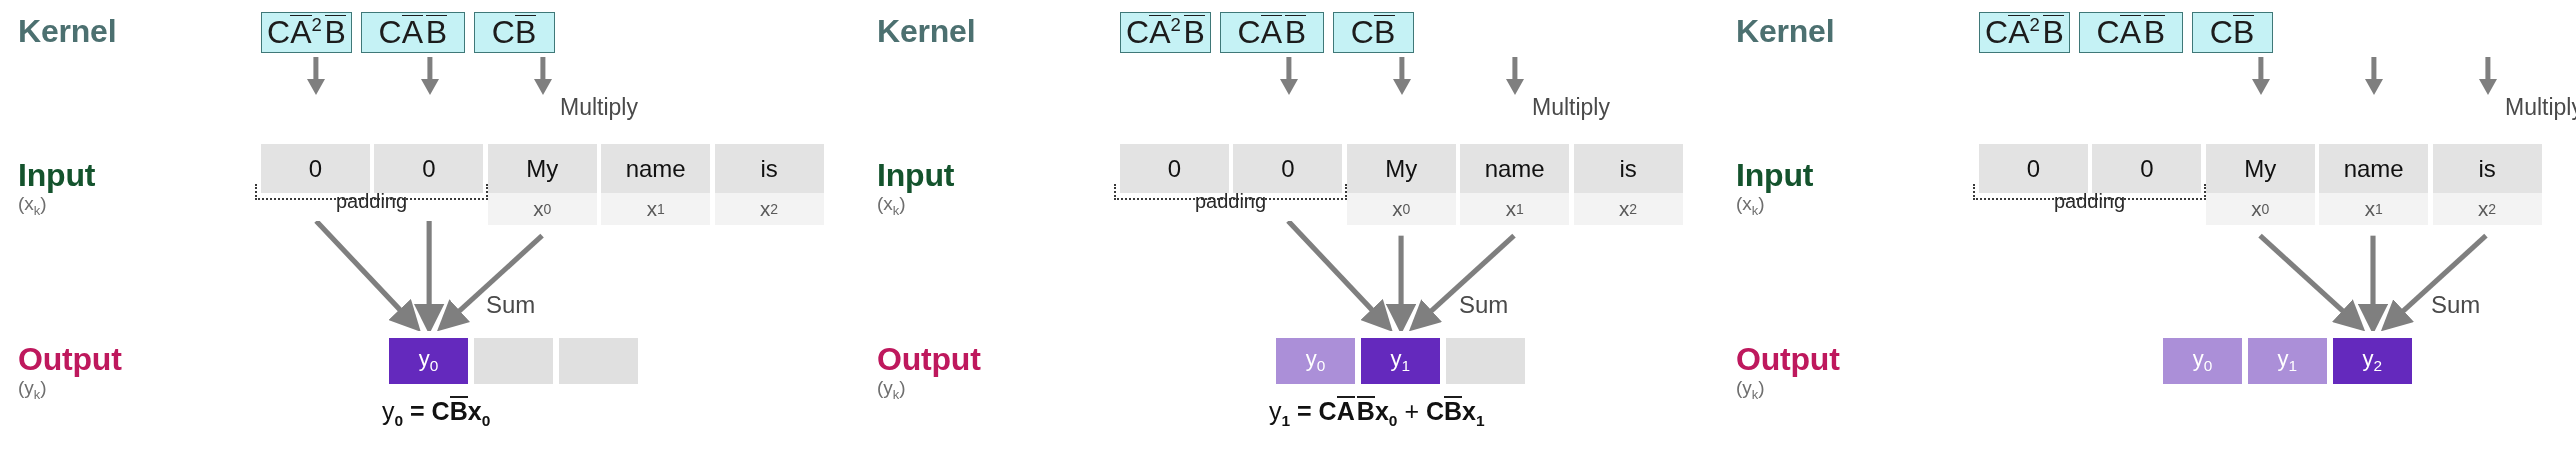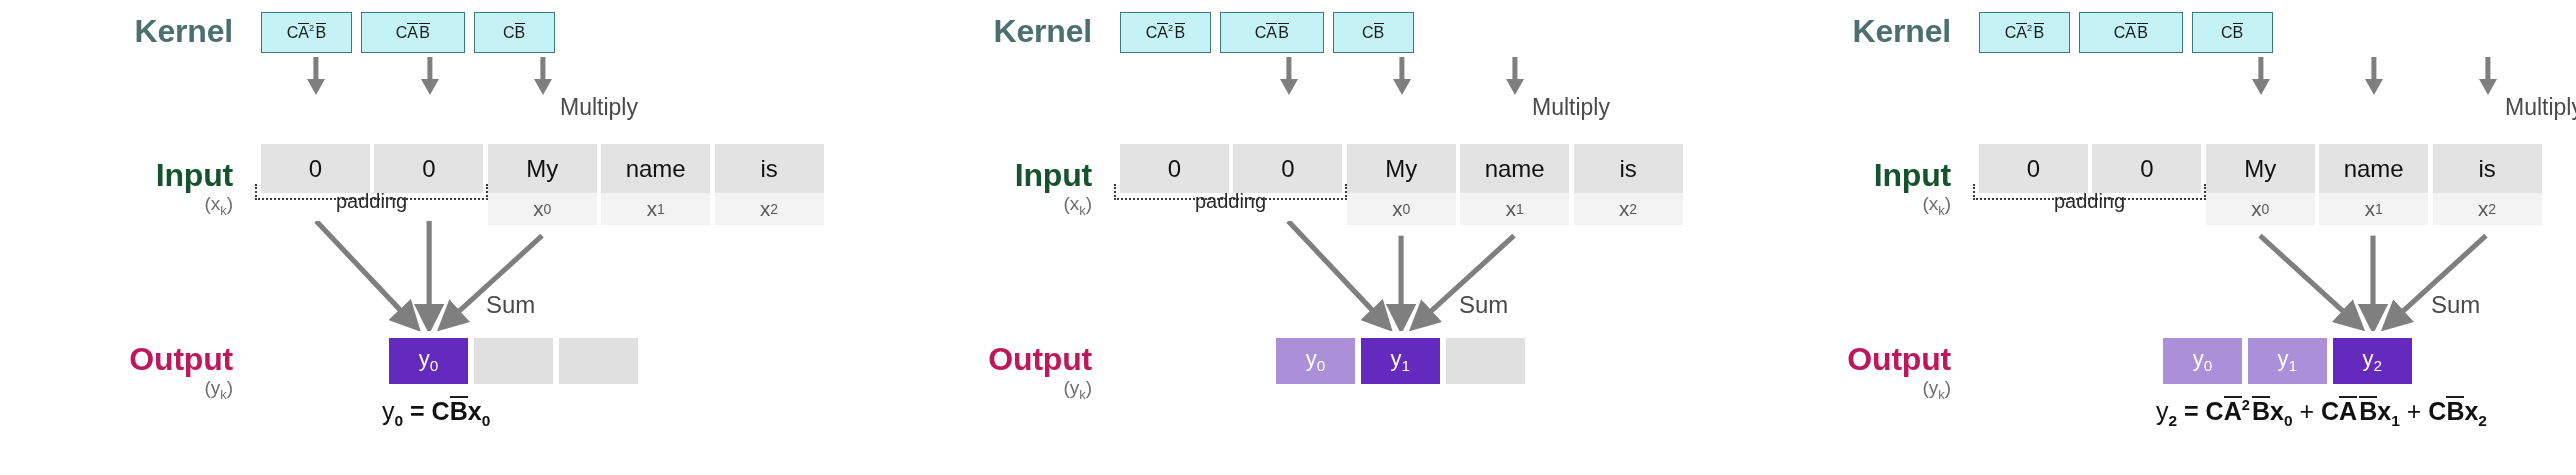--- a/index.html
+++ b/index.html
@@ -28,23 +28,23 @@
     width: 859px;
     height: 475px;
   }
   .panel-1 { left: 0px; }
   .panel-2 { left: 859px; }
   .panel-3 { left: 1718px; }
 
   
   .rowlabel {
     position: absolute;
-    left: 12px;
+    left: 18px;
     width: 221px;
-    text-align: right;
+    text-align: left;
   }
   .rowlabel .big {
     font-size: 32px;
     font-weight: bold;
     line-height: 1.0;
     letter-spacing: -0.2px;
   }
   .rowlabel .sub {
     font-size: 19px;
     color: #6e6e6e;
@@ -69,21 +69,21 @@
     display: flex;
     gap: 8.8px;
   }
   .kernel-box {
     height: 41px;
     background: #c5f2f5;
     border: 1.5px solid #3f7878;
     display: flex;
     align-items: center;
     justify-content: center;
-    font-size: 16px;
+    font-size: 32px;
     color: #1c1c1c;
     font-family: "Liberation Sans", sans-serif;
     padding: 0 7.4px;
     box-sizing: border-box;
     white-space: nowrap;
   }
   .kernel-box.k0 { width: 91px; }
   .kernel-box.k1 { width: 104px; }
   .kernel-box.k2 { width: 81px; justify-content: center; }
   .ov {
@@ -416,20 +416,21 @@
           <defs>
             <marker id="ah1" markerWidth="6" markerHeight="6" refX="4.2" refY="3" orient="auto" markerUnits="strokeWidth">
               <path d="M0,0 L6,3 L0,6 z" fill="#7f7f7f"></path>
             </marker>
           </defs>
           <line x1="583" y1="0" x2="717" y2="142" stroke="#7f7f7f" stroke-width="7" marker-end="url(#ah1)"></line>
           <line x1="737" y1="20" x2="737" y2="142" stroke="#7f7f7f" stroke-width="7" marker-end="url(#ah1)"></line>
           <line x1="891" y1="20" x2="757" y2="142" stroke="#7f7f7f" stroke-width="7" marker-end="url(#ah1)"></line>
         </svg>
         <div class="sum-text" style="left:600px;top:291px;">Sum</div>
+        <div class="equation" style="left:410px;"><span class="lt">y<sub>1</sub></span> = C<span class="ov">A</span> <span class="ov">B</span>x<sub>0</sub> <span class="lt">+</span> C<span class="ov">B</span>x<sub>1</sub></div>
       </div>
       <div class="panel panel-3">
         <div class="rowlabel label-kernel">
           <div class="big">Kernel</div>
         </div>
         <div class="rowlabel label-input">
           <div class="big">Input</div>
           <div class="sub">(x<sub>k</sub>)</div>
         </div>
         <div class="rowlabel label-output">
@@ -501,17 +502,16 @@
           <defs>
             <marker id="ah2" markerWidth="6" markerHeight="6" refX="4.2" refY="3" orient="auto" markerUnits="strokeWidth">
               <path d="M0,0 L6,3 L0,6 z" fill="#7f7f7f"></path>
             </marker>
           </defs>
           <line x1="737" y1="20" x2="871" y2="142" stroke="#7f7f7f" stroke-width="7" marker-end="url(#ah2)"></line>
           <line x1="891" y1="20" x2="891" y2="142" stroke="#7f7f7f" stroke-width="7" marker-end="url(#ah2)"></line>
           <line x1="1045" y1="20" x2="911" y2="142" stroke="#7f7f7f" stroke-width="7" marker-end="url(#ah2)"></line>
         </svg>
         <div class="sum-text" style="left:713px;top:291px;">Sum</div>
-        <div class="equation" style="left:438px;"><span class="lt">y<sub>2</sub></span> = C<span class="ov">A</span><sup>2</sup> <span class="ov">B</span>x<sub>0</sub> <span class="lt">+</span> C<span class="ov">A</span> <span class="ov">B</span>x<sub>1</sub> <span class="lt">+</span> C<span class="ov">B</span>x<sub>2</sub></div>
       </div>
     </div>
 </div>
 
 
 </body></html>

